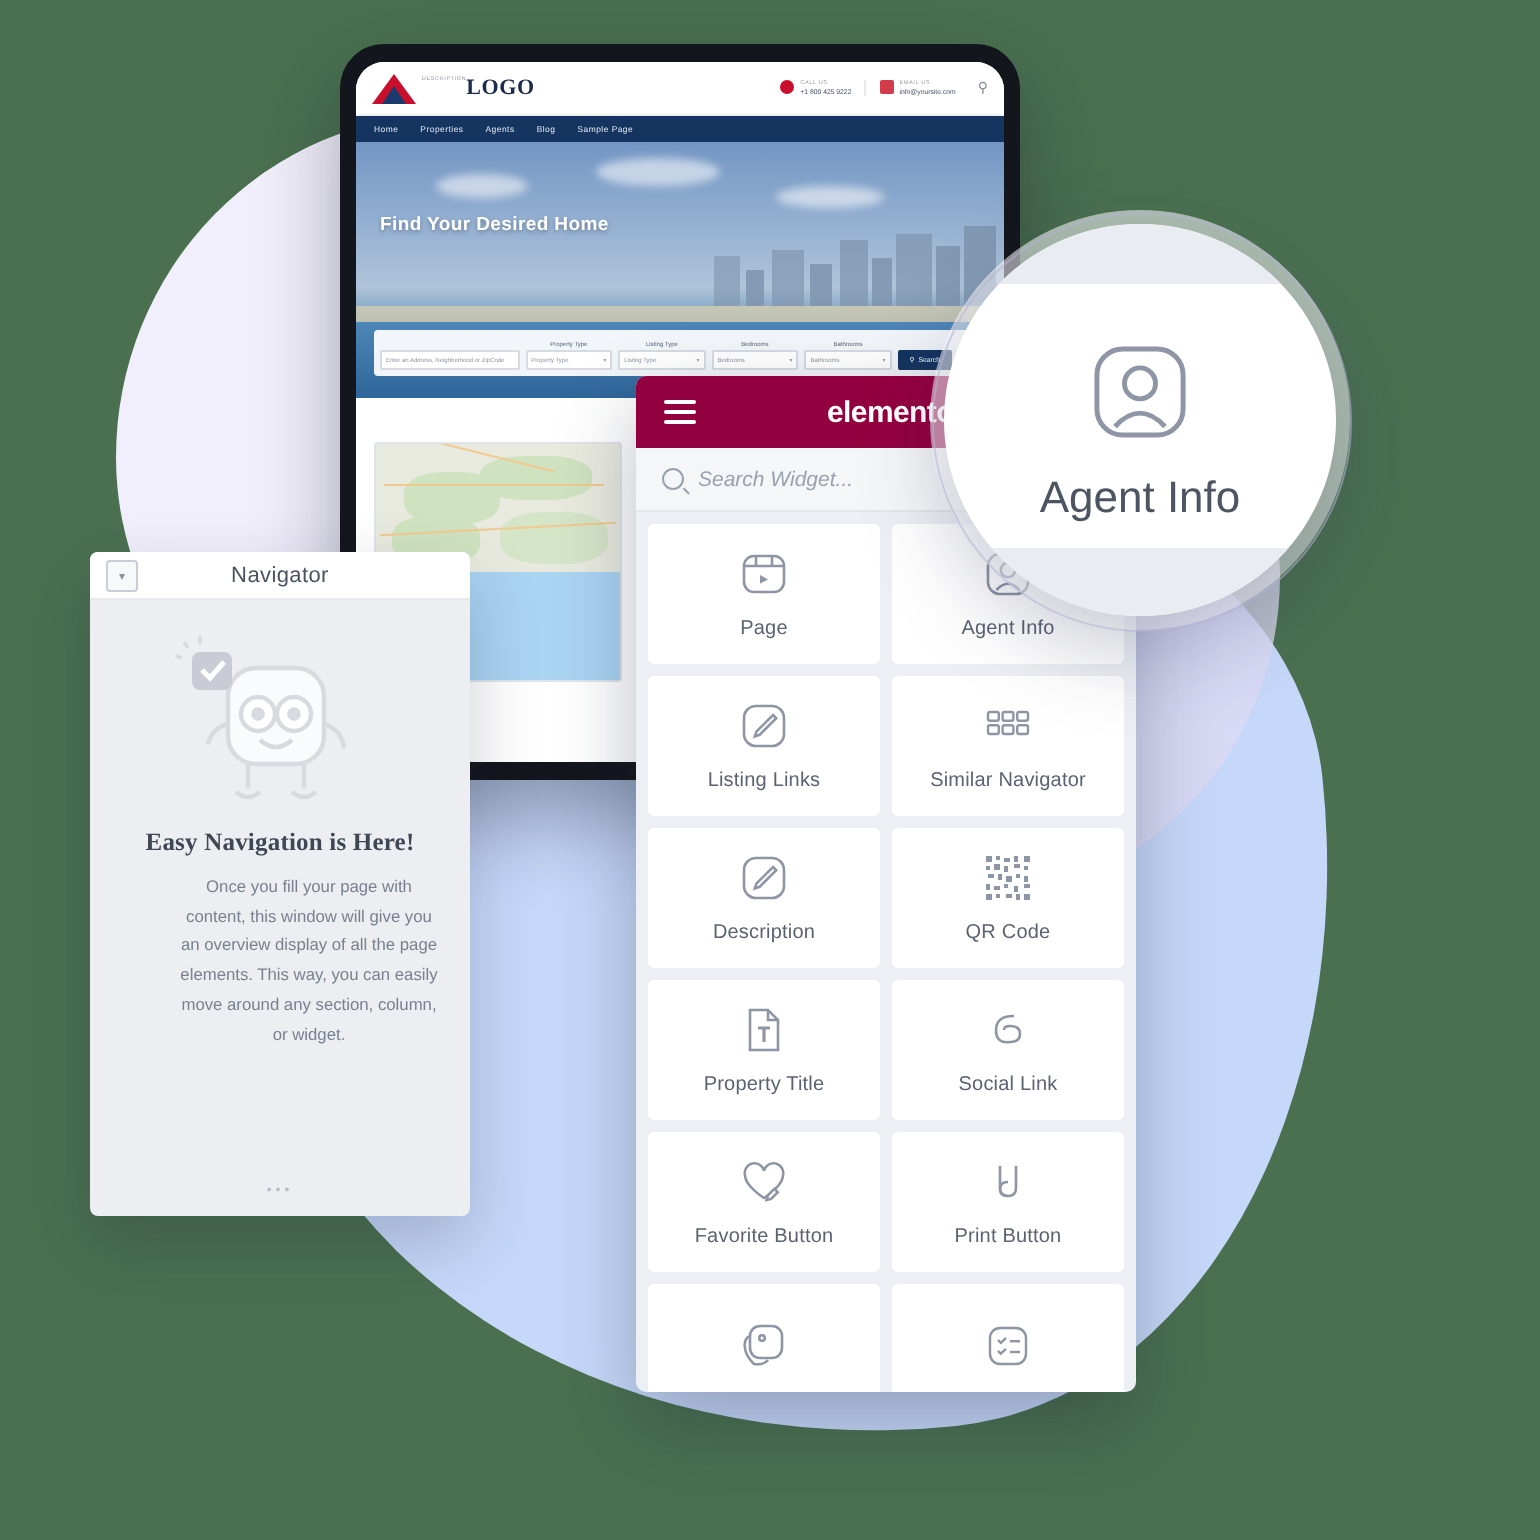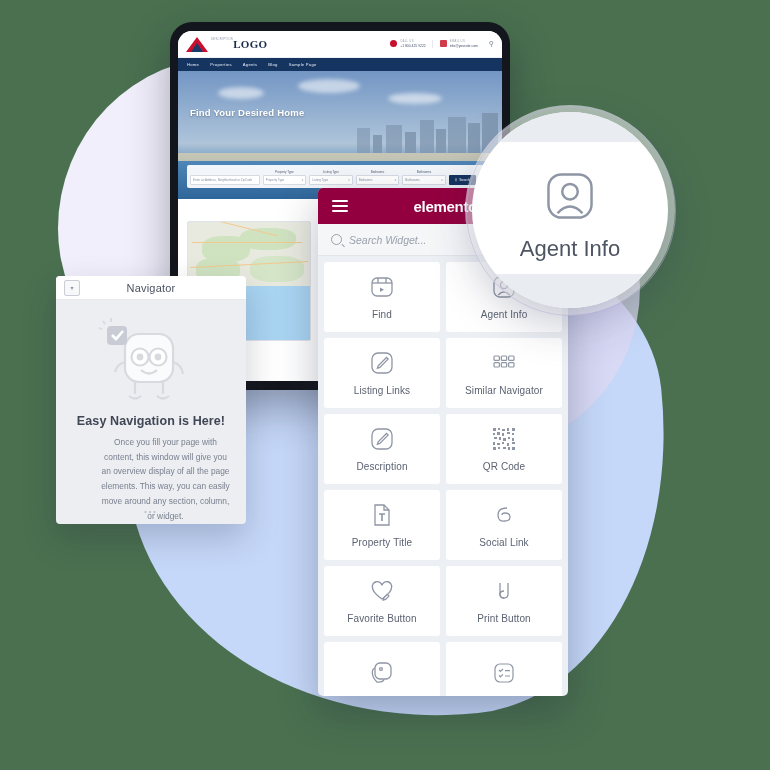--- a/index.html
+++ b/index.html
@@ -136,21 +136,21 @@
     position:absolute;left:6px;bottom:10px;display:flex;gap:3px;
   }
   .map-zoom div{
     width:9px;height:9px;background:#fff;border:1px solid #cfd5de;border-radius:1px;
     font-size:6px;line-height:8px;text-align:center;color:#555;
   }
   .map-credit{position:absolute;left:6px;bottom:2px;font-size:2.6px;color:#7a8290;}
 
   
   .navigator{
-    position:absolute;left:56px;top:276px;width:190px;height:248px;
+    position:absolute;left:45px;top:276px;width:190px;height:332px;
     background:#eceef1;border-radius:4px;
     box-shadow:0 14px 34px rgba(28,34,56,.22);
     overflow:hidden;
   }
   .nav-head{
     height:23px;background:#fff;display:flex;align-items:center;
     padding:0 8px;position:relative;border-bottom:1px solid #e7e9ee;
   }
   .nav-dd{
     width:14px;height:14px;border:1px solid #c9cdd6;border-radius:2px;
@@ -159,20 +159,21 @@
   }
   .nav-title{
     position:absolute;left:0;right:0;text-align:center;
     font-size:11px;color:#4a5160;letter-spacing:.2px;
   }
   .nav-body{padding:14px 16px 0;text-align:center;}
   .mascot{height:96px;display:flex;align-items:center;justify-content:center;position:relative;}
   .nav-h{
     font-size:12.5px;font-weight:bold;color:#3f4654;margin:4px 0 7px;
     letter-spacing:.1px;
+    font-family:Liberation Serif, serif;
   }
   .nav-p{font-size:8.4px;line-height:1.75;color:#79808f;margin-left:29px;}
   .nav-dots{
     position:absolute;left:0;right:0;bottom:9px;text-align:center;
     font-size:7px;color:#b9bdc7;letter-spacing:2px;
   }
 
   
   .elpanel{
     position:absolute;left:318px;top:188px;width:250px;height:508px;
@@ -416,21 +417,21 @@
 
       <div class="wcard">
         <div class="wicon">
           <svg width="26" height="26" viewBox="0 0 26 26" fill="none" stroke="currentColor" stroke-width="1.3">
             <rect x="3" y="4" width="20" height="18" rx="5"></rect>
               <path d="M3 9h20"></path>
               <path d="M9 4v5M17 4v5"></path>
             <path d="M11 13.5l4 2.2-4 2.2z" fill="currentColor" stroke="none"></path>
           </svg>
         </div>
-        <div class="wlabel">Find</div>
+        <div class="wlabel">Page</div>
       </div>
 
       <div class="wcard">
         <div class="wicon">
           <svg width="26" height="26" viewBox="0 0 26 26" fill="none" stroke="currentColor" stroke-width="1.3">
             <rect x="3" y="3" width="20" height="20" rx="6"></rect>
             <circle cx="13" cy="11" r="3.6"></circle>
               <path d="M7.2 21q5.8-6.2 11.6 0"></path>
           </svg>
         </div>

